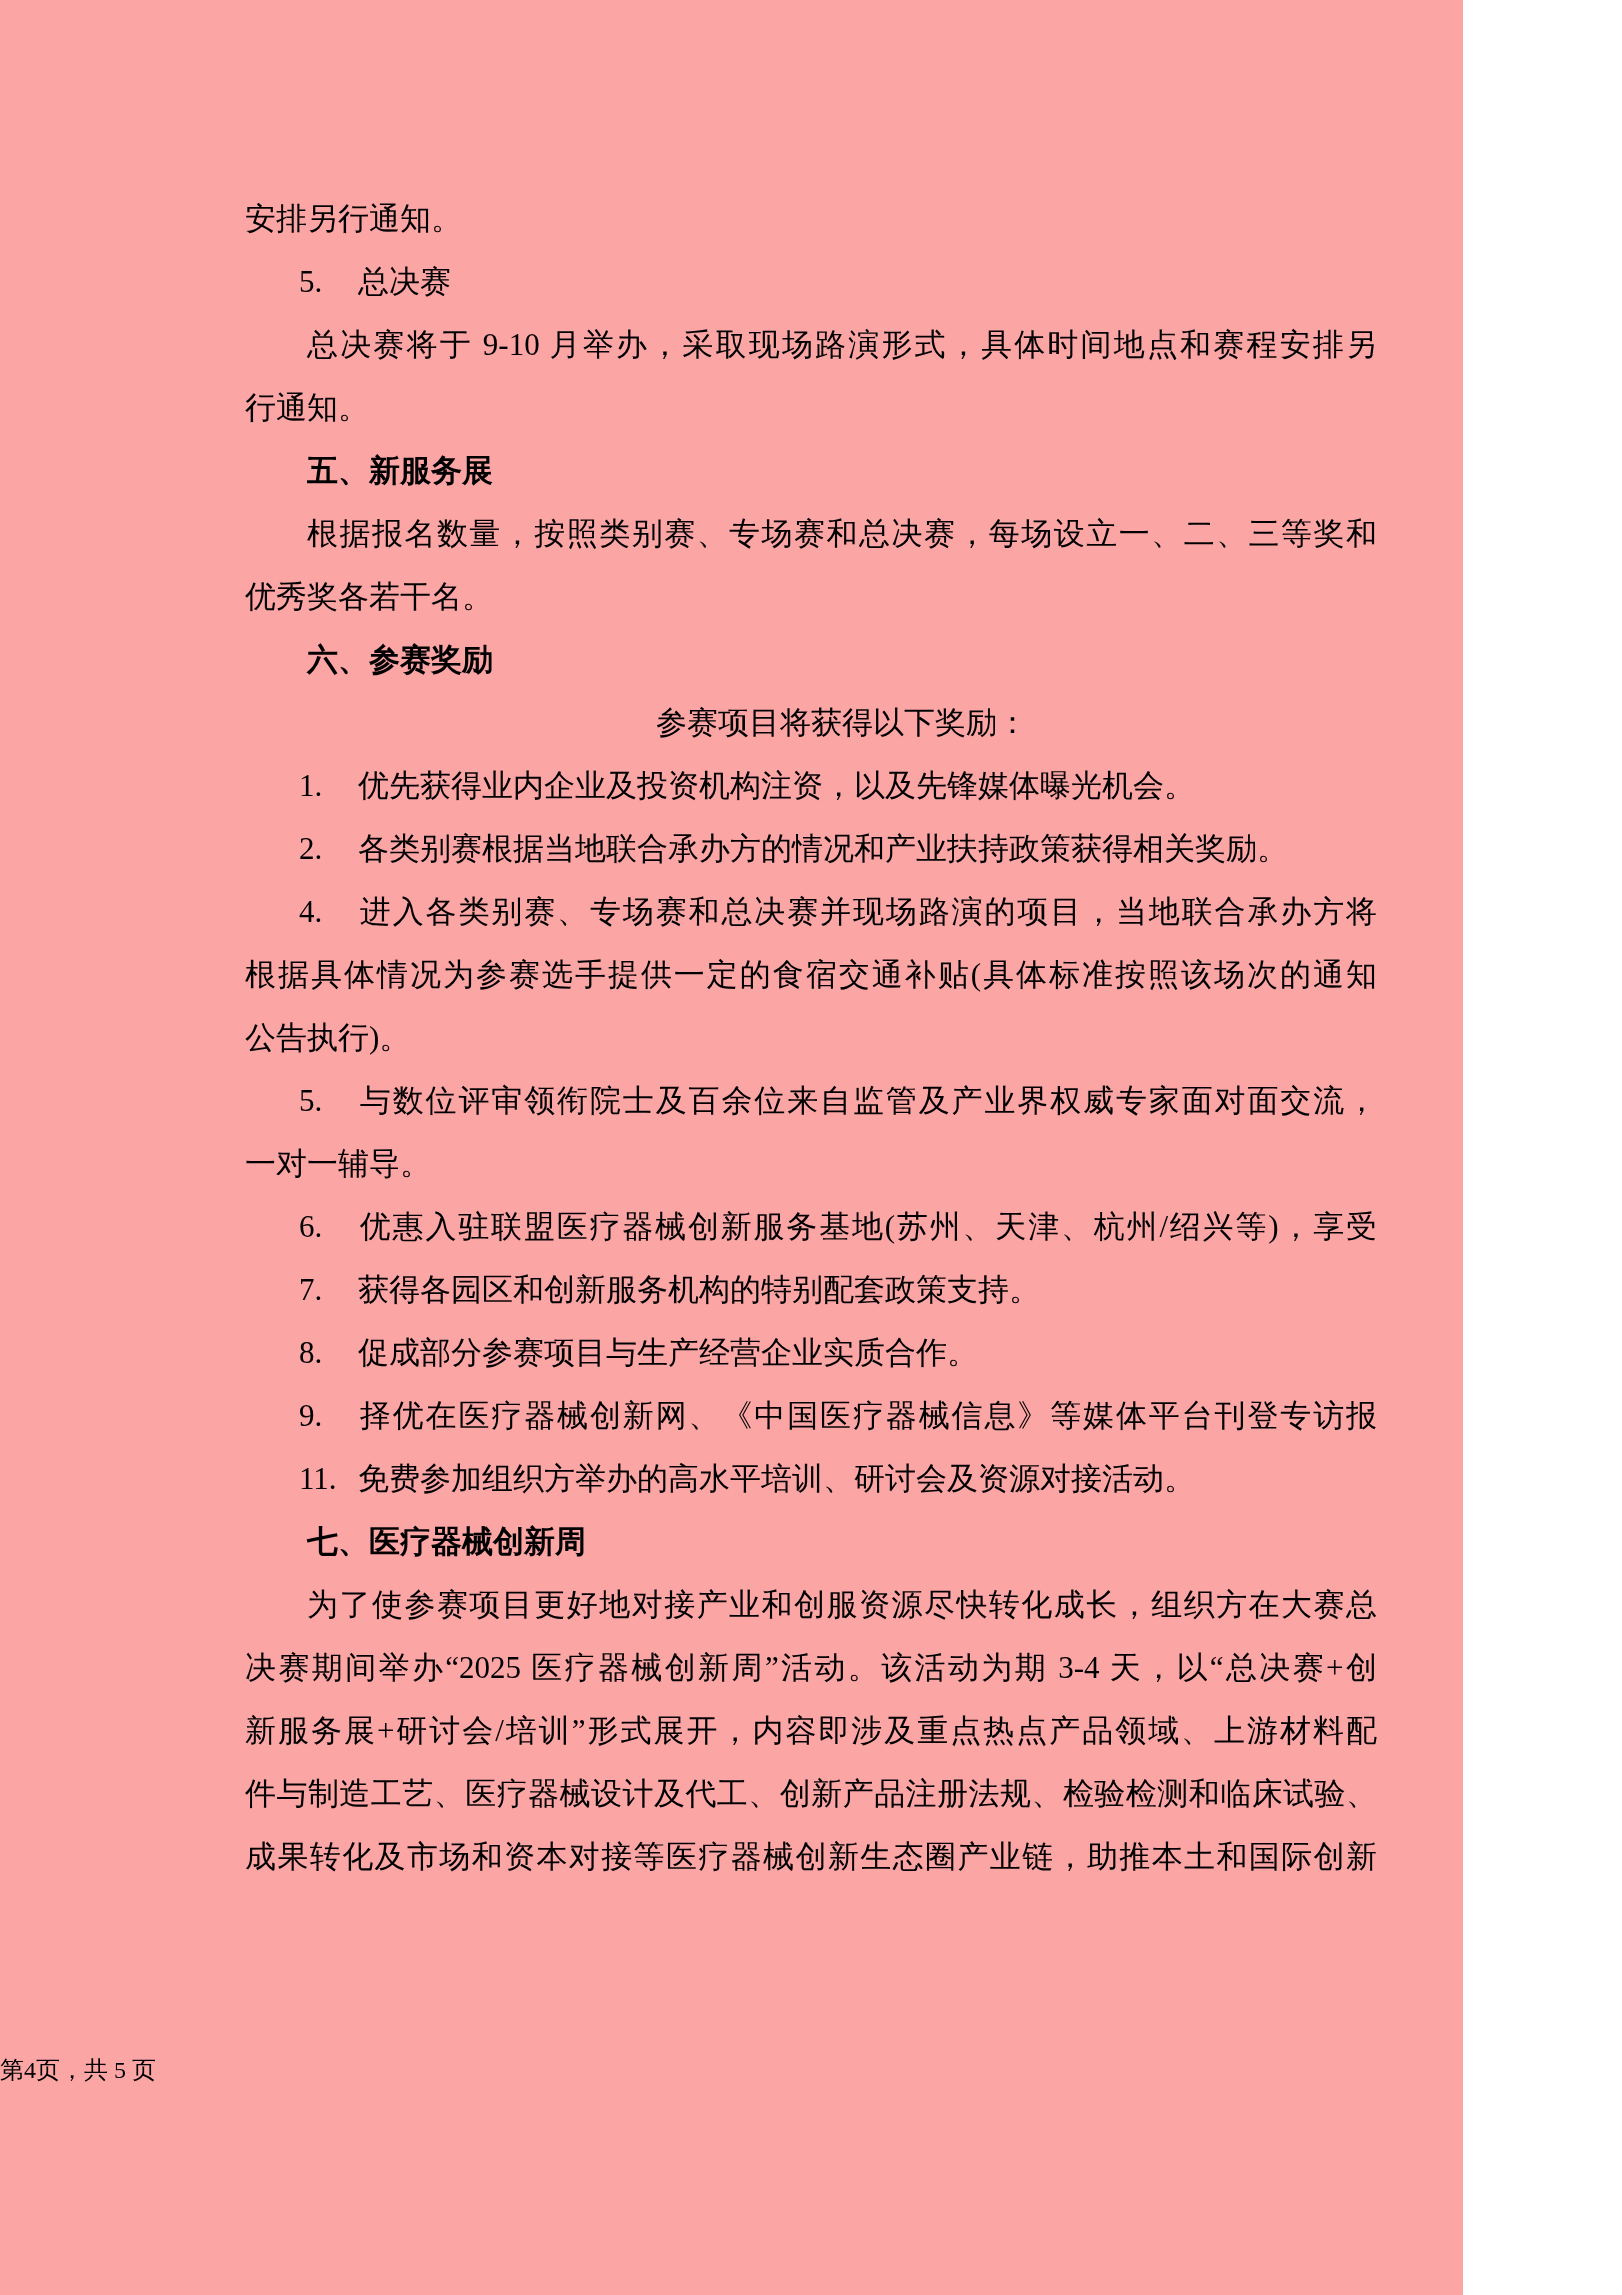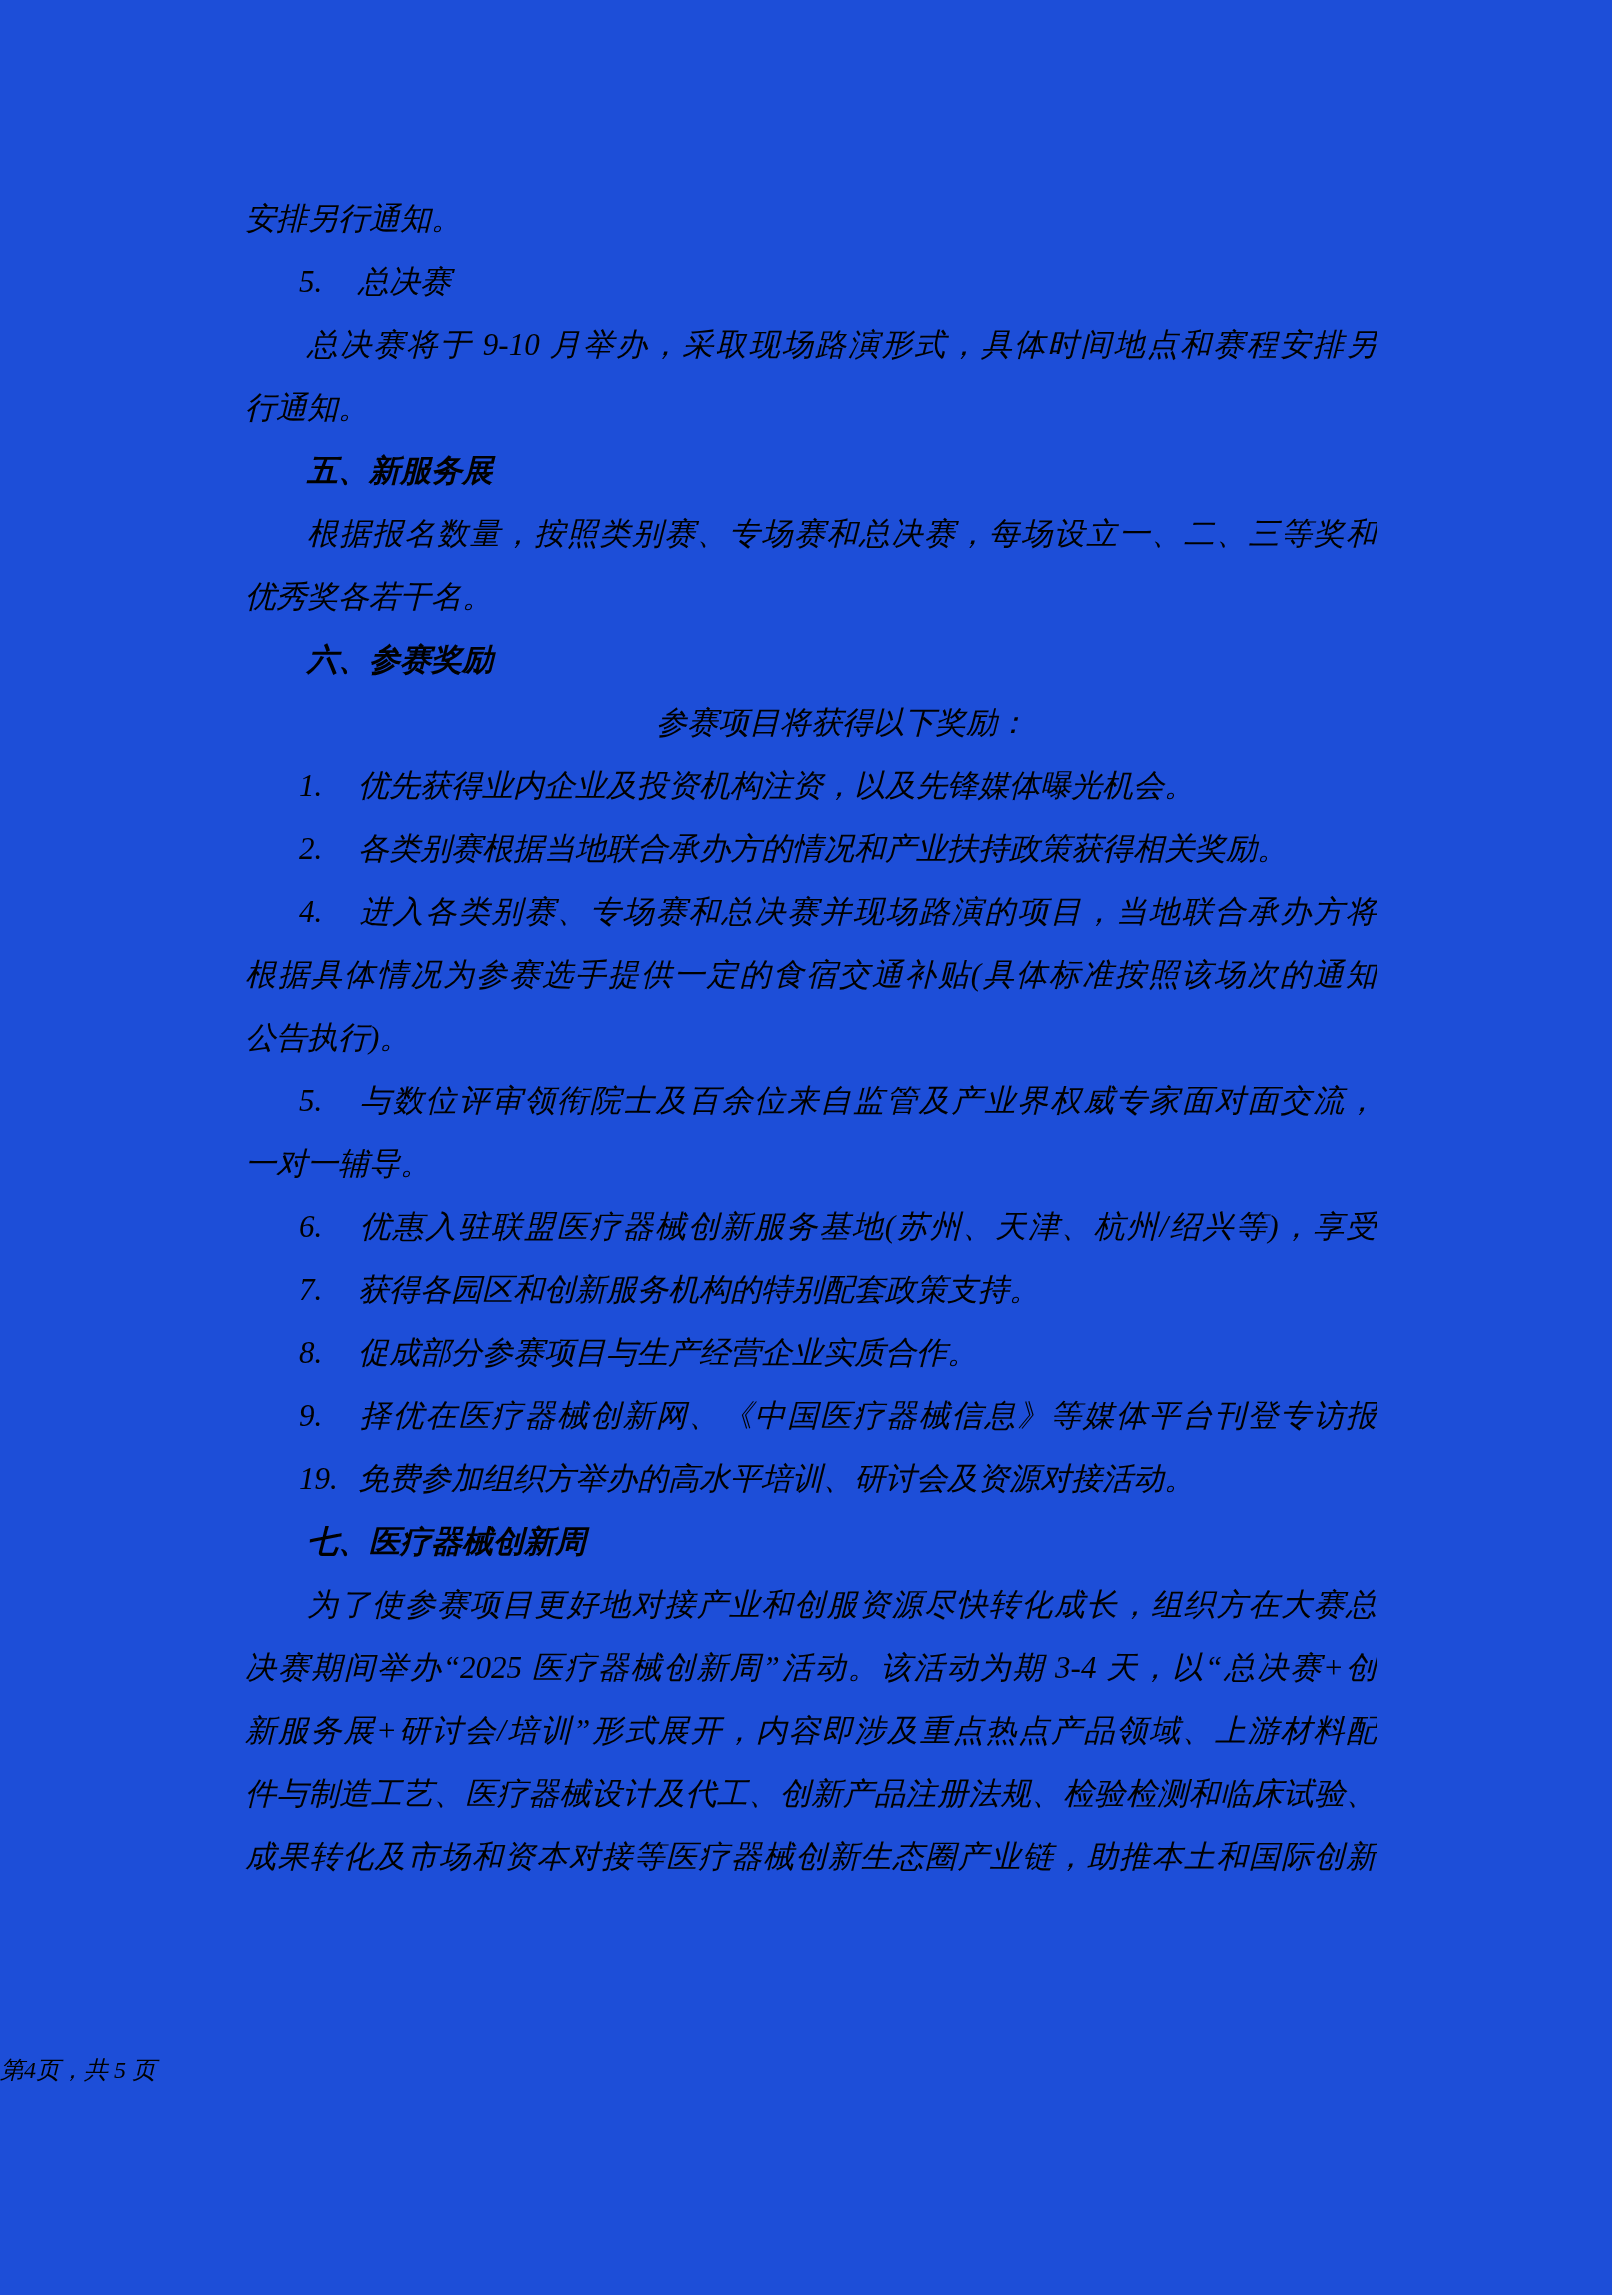--- a/index.html
+++ b/index.html
@@ -1,24 +1,23 @@
 <!DOCTYPE html>
 <html style="font-size:10.5px"><head>
 <meta charset="utf-8">
 <style>
   html,body { margin:0; padding:0; background:#ffffff; }
   .page {
     position:relative;
-    width:1612px;
+    width:1463px;
     height:2295px;
-    background:#1d4ed8;
+    background:#fca5a5;
     overflow:hidden;
     font-family:"Liberation Serif","DejaVu Serif",serif;
     color:#000000;
-    font-style:italic;
   }
   .content {
     position:absolute;
     left:245px;
     top:187px;
     width:1132px;
     font-size:31px;
     line-height:63px;
   }
   .line { height:63px; white-space:nowrap; }
@@ -76,21 +75,21 @@
     <div class="line">公告执行)。</div>
 
     <div class="line li just"><span class="num">5.</span><span>与数位评审领衔院士及百余位来自监管及产业界权威专家面对面交流，</span></div>
     <div class="line">一对一辅导。</div>
 
     <div class="line li just"><span class="num">6.</span><span>优惠入驻联盟医疗器械创新服务基地(苏州、天津、杭州/绍兴等)，享受</span></div>
 
     <div class="line li"><span class="num">7.</span><span>获得各园区和创新服务机构的特别配套政策支持。</span></div>
     <div class="line li"><span class="num">8.</span><span>促成部分参赛项目与生产经营企业实质合作。</span></div>
     <div class="line li just"><span class="num">9.</span><span>择优在医疗器械创新网、《中国医疗器械信息》等媒体平台刊登专访报道。</span></div>
-    <div class="line li"><span class="num">19.</span><span>免费参加组织方举办的高水平培训、研讨会及资源对接活动。</span></div>
+    <div class="line li"><span class="num">11.</span><span>免费参加组织方举办的高水平培训、研讨会及资源对接活动。</span></div>
 
     <div class="line heading">七、医疗器械创新周</div>
 
     <div class="line indent just">为了使参赛项目更好地对接产业和创服资源尽快转化成长，组织方在大赛总</div>
     <div class="line just">决赛期间举办“2025 医疗器械创新周”活动。该活动为期 3-4 天，以“总决赛+创</div>
     <div class="line just">新服务展+研讨会/培训”形式展开，内容即涉及重点热点产品领域、上游材料配</div>
     <div class="line just">件与制造工艺、医疗器械设计及代工、创新产品注册法规、检验检测和临床试验、</div>
     <div class="line just">成果转化及市场和资本对接等医疗器械创新生态圈产业链，助推本土和国际创新</div>
 
   </div>

